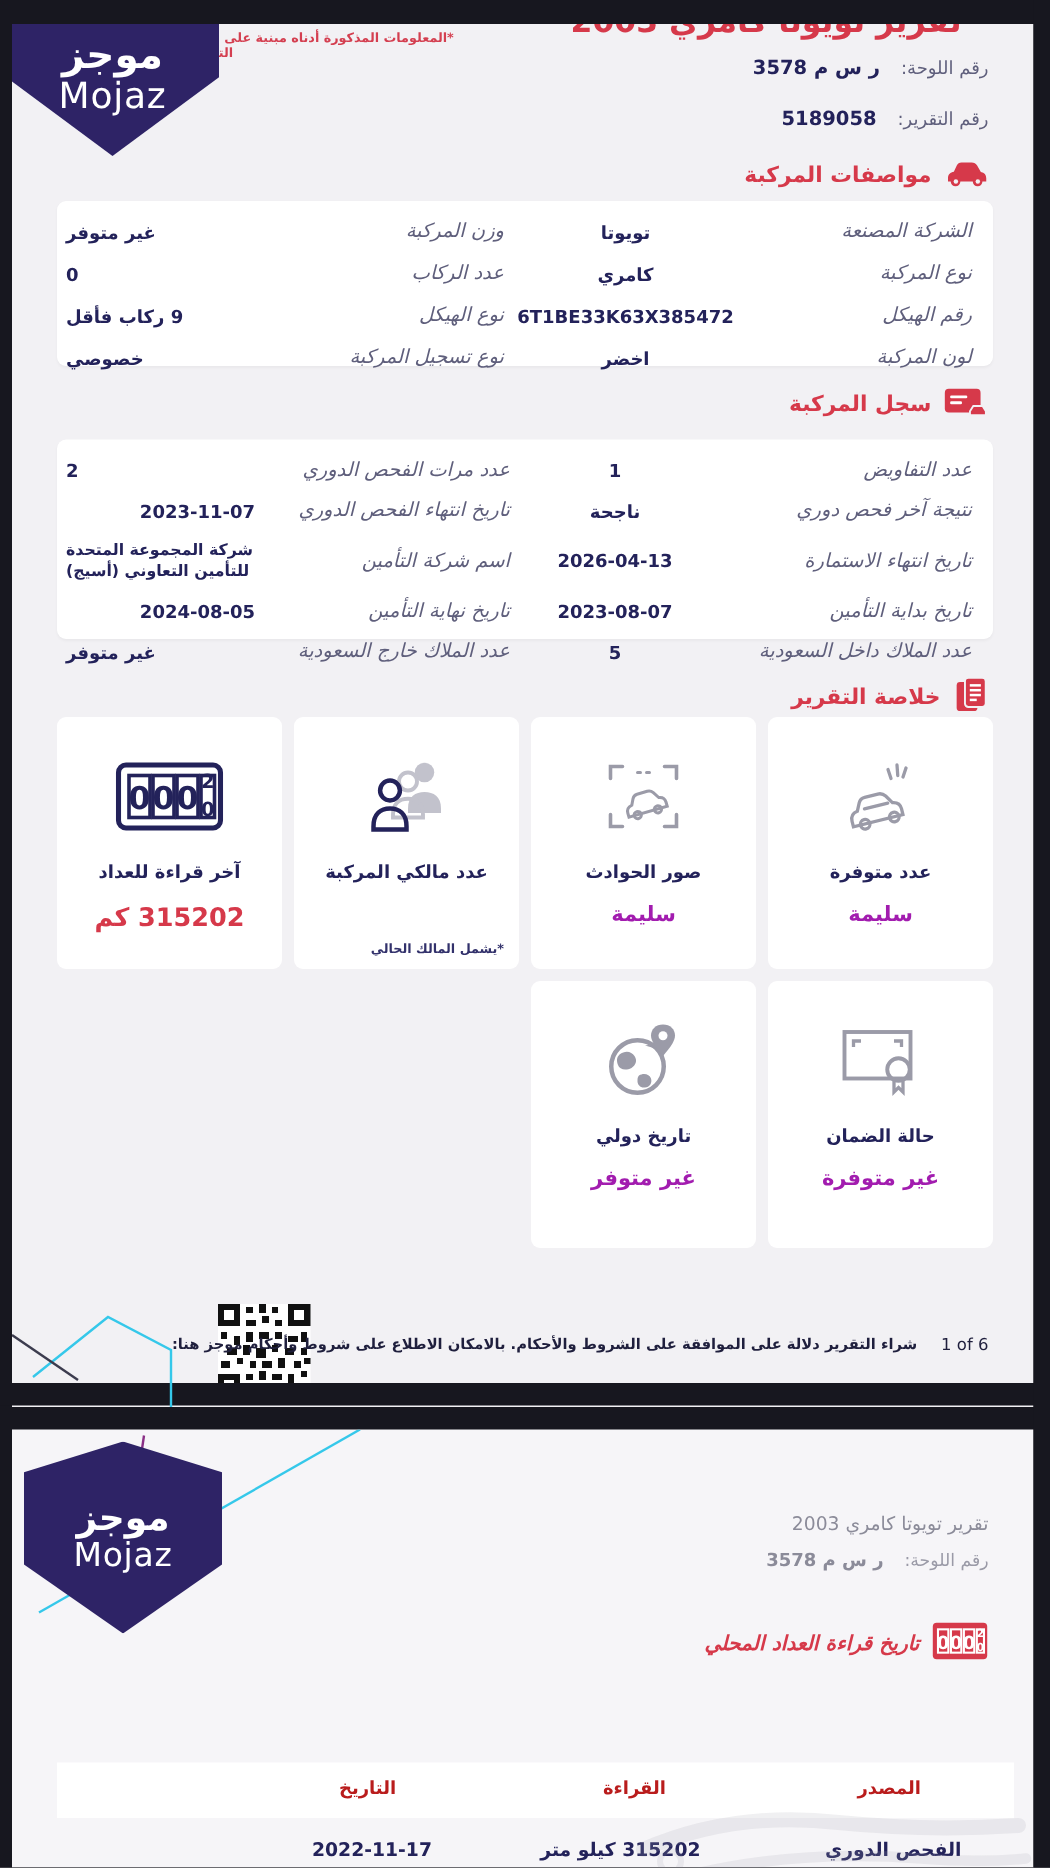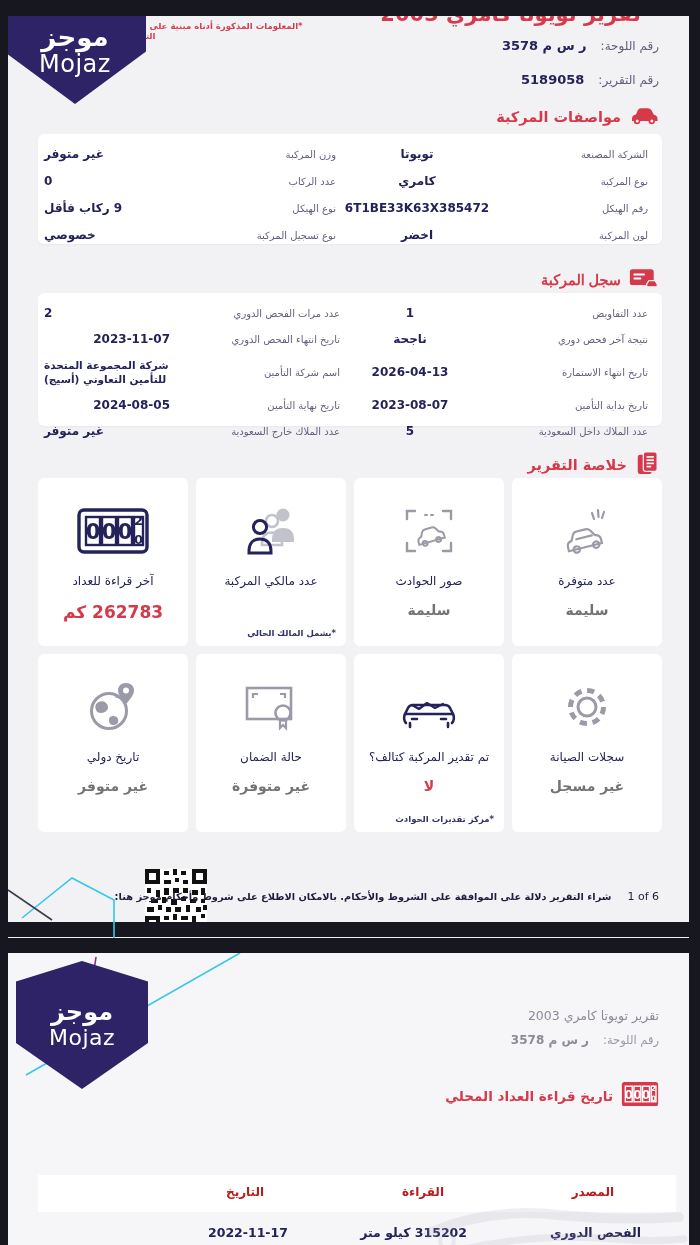--- a/index.html
+++ b/index.html
@@ -33,49 +33,49 @@
 
   
   .sec-hdr { position:absolute; right:30px; display:flex; align-items:center; gap:8px; direction:rtl; }
   .sec-hdr .txt { color:#d6394a; font-size:14.5px; font-weight:bold; }
 
   
   .kv-card { position:absolute; left:30px; width:624px; background:#ffffff; border-radius:6px; padding:13px 14px; box-shadow:0 1px 2px rgba(0,0,0,.04); }
   .kv-grid { display:grid; direction:rtl; }
   .specs-grid { grid-template-columns:150px 162px 158px 140px; row-gap:13px; }
   .record-grid { grid-template-columns:168px 140px 170px 132px; row-gap:12px; }
-  .kv-l { color:#5f5f7c; font-size:10px; align-self:center; }
+  .kv-l { color:#5f5f7c; font-size:13px; align-self:center;font-style:italic; }
   .kv-v { color:#23225a; font-size:12px; font-weight:bold; align-self:center; text-align:center; }
   .kv-v.end { text-align:left; padding-left:6px; }
   .kv-v.small { font-size:10.5px; line-height:1.35; }
 
   
   .sum-grid { position:absolute; left:30px; top:462px; width:624px; display:grid; direction:rtl;
     grid-template-columns:repeat(4,1fr); grid-template-rows:168px 178px; gap:8px; }
   .sum-card { position:relative; background:#fff; border-radius:6px; display:flex; flex-direction:column; align-items:center; padding-top:22px; }
   .sum-icon { height:62px; display:flex; align-items:center; justify-content:center; }
-  .sum-label { margin-top:12px; color:#23225a; font-size:12px; font-weight:normal; text-align:left; padding:0 6px; }
+  .sum-label { margin-top:12px; color:#23225a; font-size:12px; font-weight:bold; text-align:left; padding:0 6px; }
   .sum-value { margin-top:14px; font-size:14px; font-weight:bold; color:#23225a; }
-  .sum-value.muted { color:#737373; }
+  .sum-value.muted { color:#a21caf; }
   .sum-value.red { color:#d6394a; }
   .sum-foot { position:absolute; bottom:8px; right:10px; color:#32316b; font-size:8.5px; font-weight:bold; }
 
   
   .qr { position:absolute; left:137px; top:853px; width:62px; height:62px; }
   .foot-row { position:absolute; right:30px; top:874px; display:flex; direction:rtl; gap:16px; align-items:center; }
   .foot-terms { color:#1f1f3d; font-size:9.8px; font-weight:bold; }
   .foot-page { color:#1f1f3d; font-size:11px; direction:ltr; white-space:nowrap; }
 
   
   .p2-title { position:absolute; right:30px; top:55px; color:#8b8b99; font-size:12.5px; }
   .p2-plate { position:absolute; right:30px; top:80px; display:flex; direction:rtl; gap:14px; align-items:baseline; }
   .p2-plate .l { color:#9a9aa7; font-size:11.5px; }
   .p2-plate .v { color:#8b8b99; font-size:12px; font-weight:bold; }
   .p2-sec { position:absolute; right:30px; top:128px; display:flex; align-items:center; gap:8px; direction:rtl; }
-  .p2-sec .txt { color:#d6394a; font-size:13.5px; font-weight:bold; }
+  .p2-sec .txt { color:#d6394a; font-size:13.5px; font-weight:bold;font-style:italic; }
   .tbl-head { position:absolute; left:30px; top:222px; width:638px; height:37px; background:#ffffff; }
   .th { position:absolute; color:#b91c1c; font-size:12px; font-weight:bold; top:232px; }
   .td { position:absolute; color:#23225a; font-size:12.5px; font-weight:bold; top:272px; }
   .wm { position:absolute; right:0; bottom:0; opacity:.5; }
 </style>
 </head>
 <body>
 
 <div class="canvas">
 
@@ -125,21 +125,21 @@
         <div class="kv-l">نوع الهيكل</div>
         <div class="kv-v end">9 ركاب فأقل</div>
 
         <div class="kv-l">لون المركبة</div>
         <div class="kv-v">اخضر</div>
         <div class="kv-l">نوع تسجيل المركبة</div>
         <div class="kv-v end">خصوصي</div>
       </div>
     </div>
 
-    <div class="sec-hdr" style="top:251px;font-family:Liberation Serif, serif;">
+    <div class="sec-hdr" style="top:241px;">
       <span>
         <svg width="30" height="22" viewBox="0 0 34 24">
           <rect x="1" y="2" width="27" height="18" rx="3" fill="#d6394a"></rect>
           <rect x="5" y="7" width="13" height="2.2" rx="1" fill="#fff"></rect>
           <rect x="5" y="11.5" width="9" height="2.2" rx="1" fill="#fff"></rect>
           <path d="M20 19 l2.5-4 h7 l2.5 4 v3 h-12 z" fill="#d6394a" stroke="#f2f1f4" stroke-width="1.4"></path>
         </svg>
       </span>
       <span class="txt">سجل المركبة</span>
     </div>
@@ -256,48 +256,24 @@
             <rect x="41" y="9" width="14" height="28" fill="none" stroke="#23225a" stroke-width="2.4"></rect>
             <text x="16" y="31" text-anchor="middle" font-size="21" font-weight="bold" fill="#23225a">0</text>
             <text x="32" y="31" text-anchor="middle" font-size="21" font-weight="bold" fill="#23225a">0</text>
             <text x="48" y="31" text-anchor="middle" font-size="21" font-weight="bold" fill="#23225a">0</text>
             <rect x="57" y="9" width="9" height="28" fill="none" stroke="#23225a" stroke-width="2.4"></rect>
             <text x="61.5" y="17" text-anchor="middle" font-size="13" font-weight="bold" fill="#23225a">2</text>
             <text x="61.5" y="36" text-anchor="middle" font-size="13" font-weight="bold" fill="#23225a">0</text>
           </svg>
         </div>
         <div class="sum-label">آخر قراءة للعداد</div>
-        <div class="sum-value red" style="font-size:17px;">262783 كم</div>
-      </div>
-
-      <div class="sum-card">
-        <div class="sum-icon">
-          <svg width="56" height="56" viewBox="0 0 56 56" fill="none" stroke="#9b9ba8">
-            <circle cx="28" cy="28" r="9" stroke-width="3"></circle>
-            <circle cx="28" cy="28" r="16.5" stroke-width="5" stroke-dasharray="7.2 5.7" stroke-linecap="butt"></circle>
-          </svg>
-        </div>
-        <div class="sum-label">سجلات الصيانة</div>
-        <div class="sum-value muted">غير مسجل</div>
-      </div>
-
-      <div class="sum-card">
-        <div class="sum-icon">
-          <svg width="62" height="48" viewBox="0 0 62 48" fill="none" stroke="#23225a" stroke-width="2.6" stroke-linecap="round" stroke-linejoin="round">
-            <path d="M8 40 c-2-2-2.6-6-1-9 l3-6 c1-2 2.6-3 5-3 h32 c2.4 0 4 1 5 3 l3 6 c1.6 3 1 7-1 9"></path>
-            <path d="M7 31 h48"></path>
-            <path d="M14 22 l7 4 8-6 8 5 8-4" stroke-width="2.2"></path>
-            <path d="M12 40 v4 M50 40 v4"></path>
-            <path d="M14 36 h5 M43 36 h5"></path>
-          </svg>
-        </div>
-        <div class="sum-label">تم تقدير المركبة كتالف؟</div>
-        <div class="sum-value red">لا</div>
-        <div class="sum-foot">*مركز تقديرات الحوادث</div>
-      </div>
+        <div class="sum-value red" style="font-size:17px;">315202 كم</div>
+      </div>
+
+
 
       <div class="sum-card">
         <div class="sum-icon">
           <svg width="58" height="52" viewBox="0 0 58 52" fill="none" stroke="#9b9ba8" stroke-width="2.6">
             <rect x="5" y="7" width="44" height="31"></rect>
             <path d="M11 17 v-4 h5 M38 13 h5 v4" stroke-width="2.2"></path>
             <circle cx="41" cy="32" r="7.5"></circle>
             <path d="M38 38 v9 l3-3 3 3 v-9" stroke-width="2.2"></path>
           </svg>
         </div>

